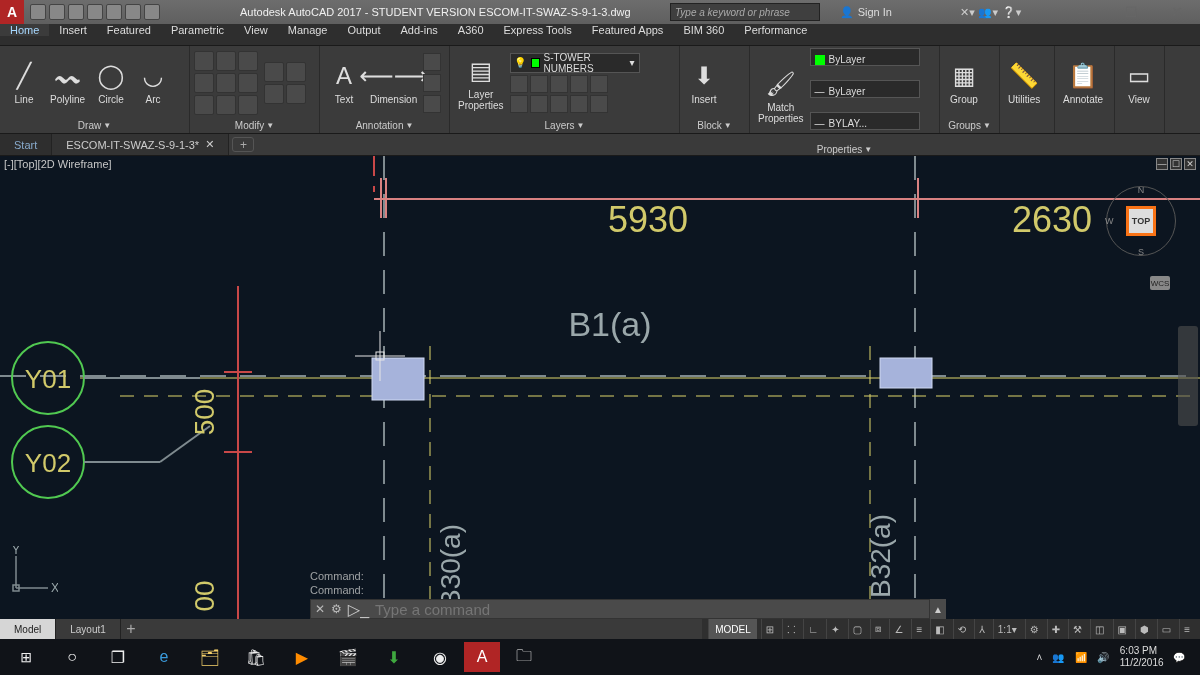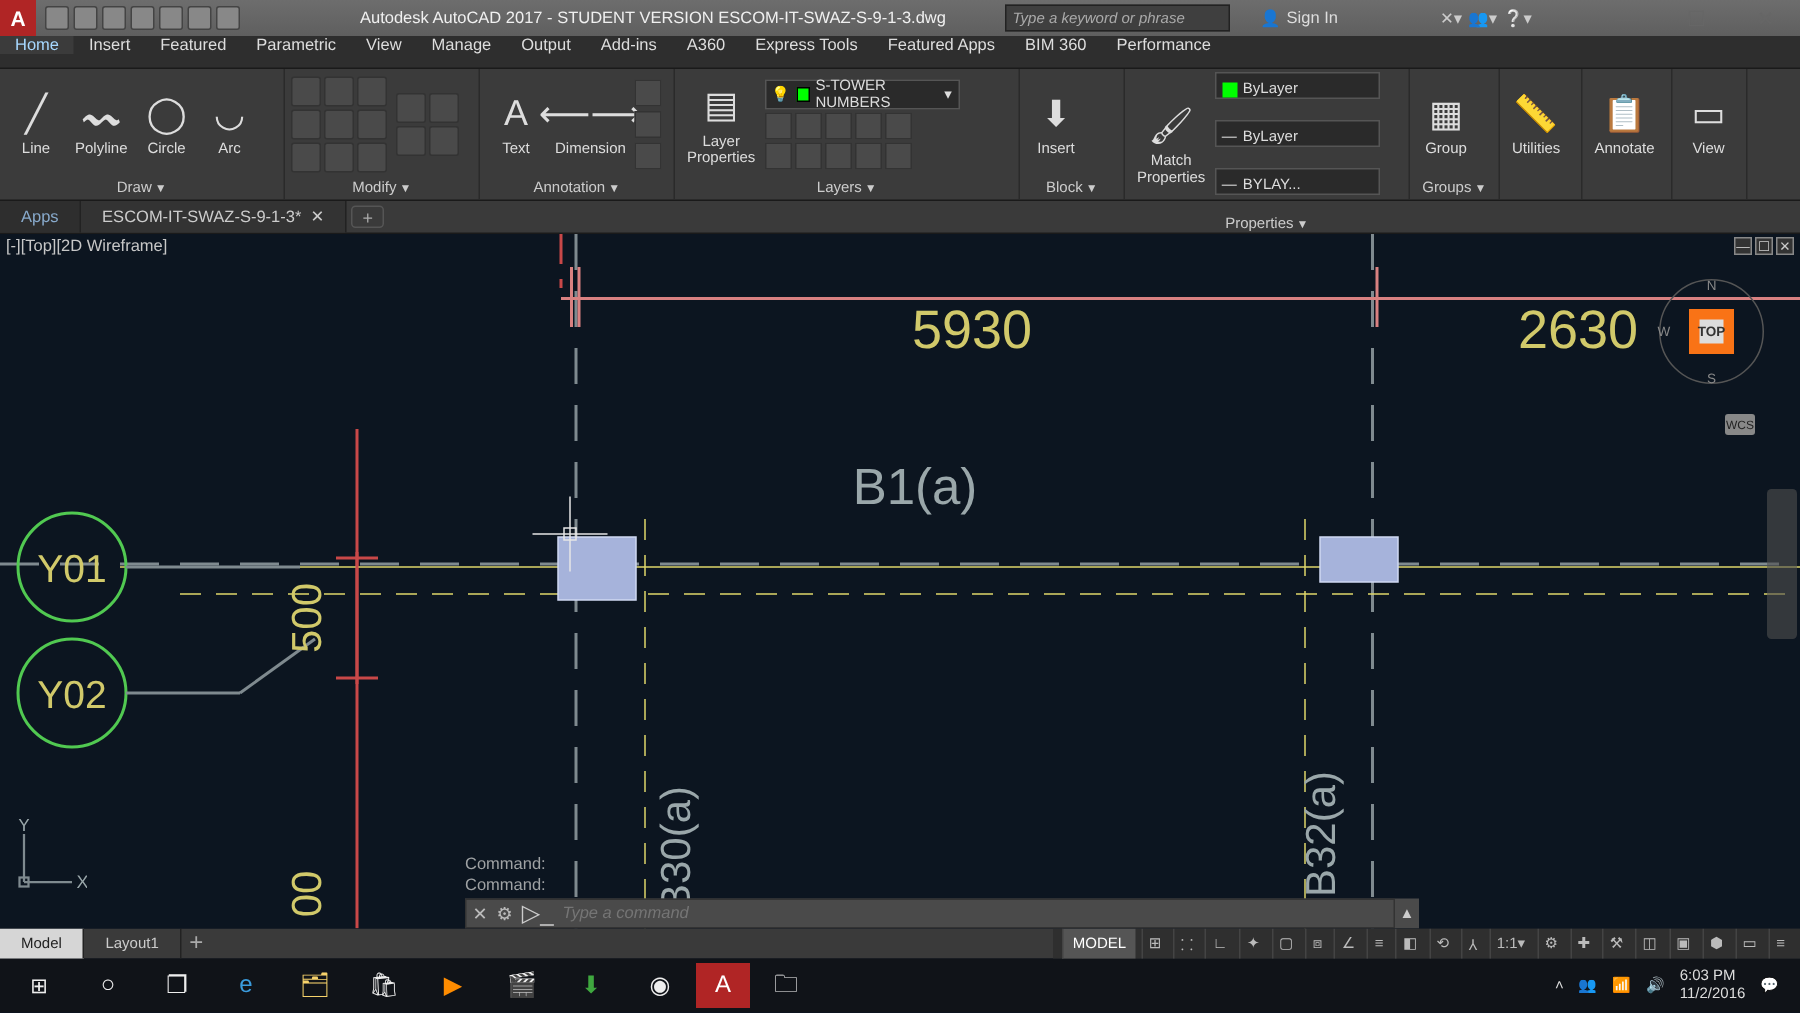--- a/index.html
+++ b/index.html
@@ -51,33 +51,33 @@
 .vplabel{position:absolute;top:2px;left:4px;color:#c7c7c7;font-size:11px}
 .viewctrl{position:absolute;top:2px;right:4px;display:flex;gap:2px}
 .viewctrl span{width:12px;height:12px;border:1px solid #888;background:#333;font-size:9px;color:#ccc;display:flex;align-items:center;justify-content:center}
 
 
 .drawing{position:absolute;inset:0}
 
 
 .viewcube{position:absolute;top:30px;right:20px;width:78px;height:78px;display:flex;flex-direction:column;align-items:center;color:#888;font-size:9px;gap:2px}
 .viewcube .compass{width:70px;height:70px;border:1px solid #555;border-radius:50%;display:flex;align-items:center;justify-content:center;position:relative}
-.viewcube .face{width:30px;height:30px;background:#ddd;color:#333;font-size:9px;display:flex;align-items:center;justify-content:center;font-weight:bold;border:7px solid #f97316}
+.viewcube .face{width:30px;height:30px;background:#ddd;color:#333;font-size:9px;display:flex;align-items:center;justify-content:center;font-weight:bold;border:3px solid #f97316}
 .viewcube .n{position:absolute;top:-2px}
 .viewcube .s{position:absolute;bottom:-2px}
 .viewcube .w{position:absolute;left:-2px}
 .wcs{position:absolute;top:120px;right:30px;width:20px;height:14px;background:#888;color:#222;font-size:8px;display:flex;align-items:center;justify-content:center;border-radius:2px}
 .navbar{position:absolute;top:170px;right:2px;width:20px;background:rgba(80,80,80,.6);display:flex;flex-direction:column;gap:8px;padding:6px 2px;border-radius:3px}
 .navbar span{height:16px;display:block}
 
 
 .cmdhist{position:absolute;bottom:22px;left:310px;width:600px;color:#9fa2a4;font-size:11px;font-family:Consolas,monospace;line-height:14px}
 .cmdline{position:absolute;bottom:0;left:310px;width:620px;height:20px;background:#4a4a4a;border:1px solid #333;display:flex;align-items:center;padding:0 4px;gap:6px}
 .cmdline .x{color:#bbb;font-size:12px}
-.cmdline input{flex:1;background:transparent;border:none;color:#aaa;font-style:italic;font-size:11px;outline:none}
+.cmdline input{flex:1;background:transparent;border:none;color:#aaa;font-size:15px;outline:none}
 .scrollup{position:absolute;bottom:0;right:254px;width:16px;height:20px;background:#4a4a4a;color:#ccc;display:flex;align-items:center;justify-content:center;font-size:10px}
 
 
 .ucs{position:absolute;bottom:20px;left:8px;color:#aab;font-size:11px;font-family:Consolas,monospace}
 
 
 .layouttabs{height:20px;background:#3a3a3a;display:flex;align-items:stretch}
 .layouttabs .lt{padding:0 14px;color:#ccc;font-size:10px;display:flex;align-items:center;border-right:1px solid #222;cursor:pointer}
 .layouttabs .lt.active{background:#d6d6d6;color:#222}
 .layouttabs .plus{width:20px;display:flex;align-items:center;justify-content:center;color:#aaa}
@@ -308,21 +308,21 @@
         <div class="rbtn big">
           <span class="ico">▭</span>
           <span>View</span>
         </div>
       </div>
     <div class="panel-title"></div>
   </div>
 </div>
 
 <div class="filetabs">
-  <div class="ft start">Apps</div>
+  <div class="ft start">Start</div>
   <div class="ft"><span>ESCOM-IT-SWAZ-S-9-1-3*</span>&nbsp;&nbsp;✕</div>
   <div class="plus">+</div>
 </div>
 
 <div class="viewport">
   <div class="vplabel">[-][Top][2D Wireframe]</div>
   <div class="viewctrl">
     <span>—</span>
     <span>☐</span>
     <span>✕</span>

